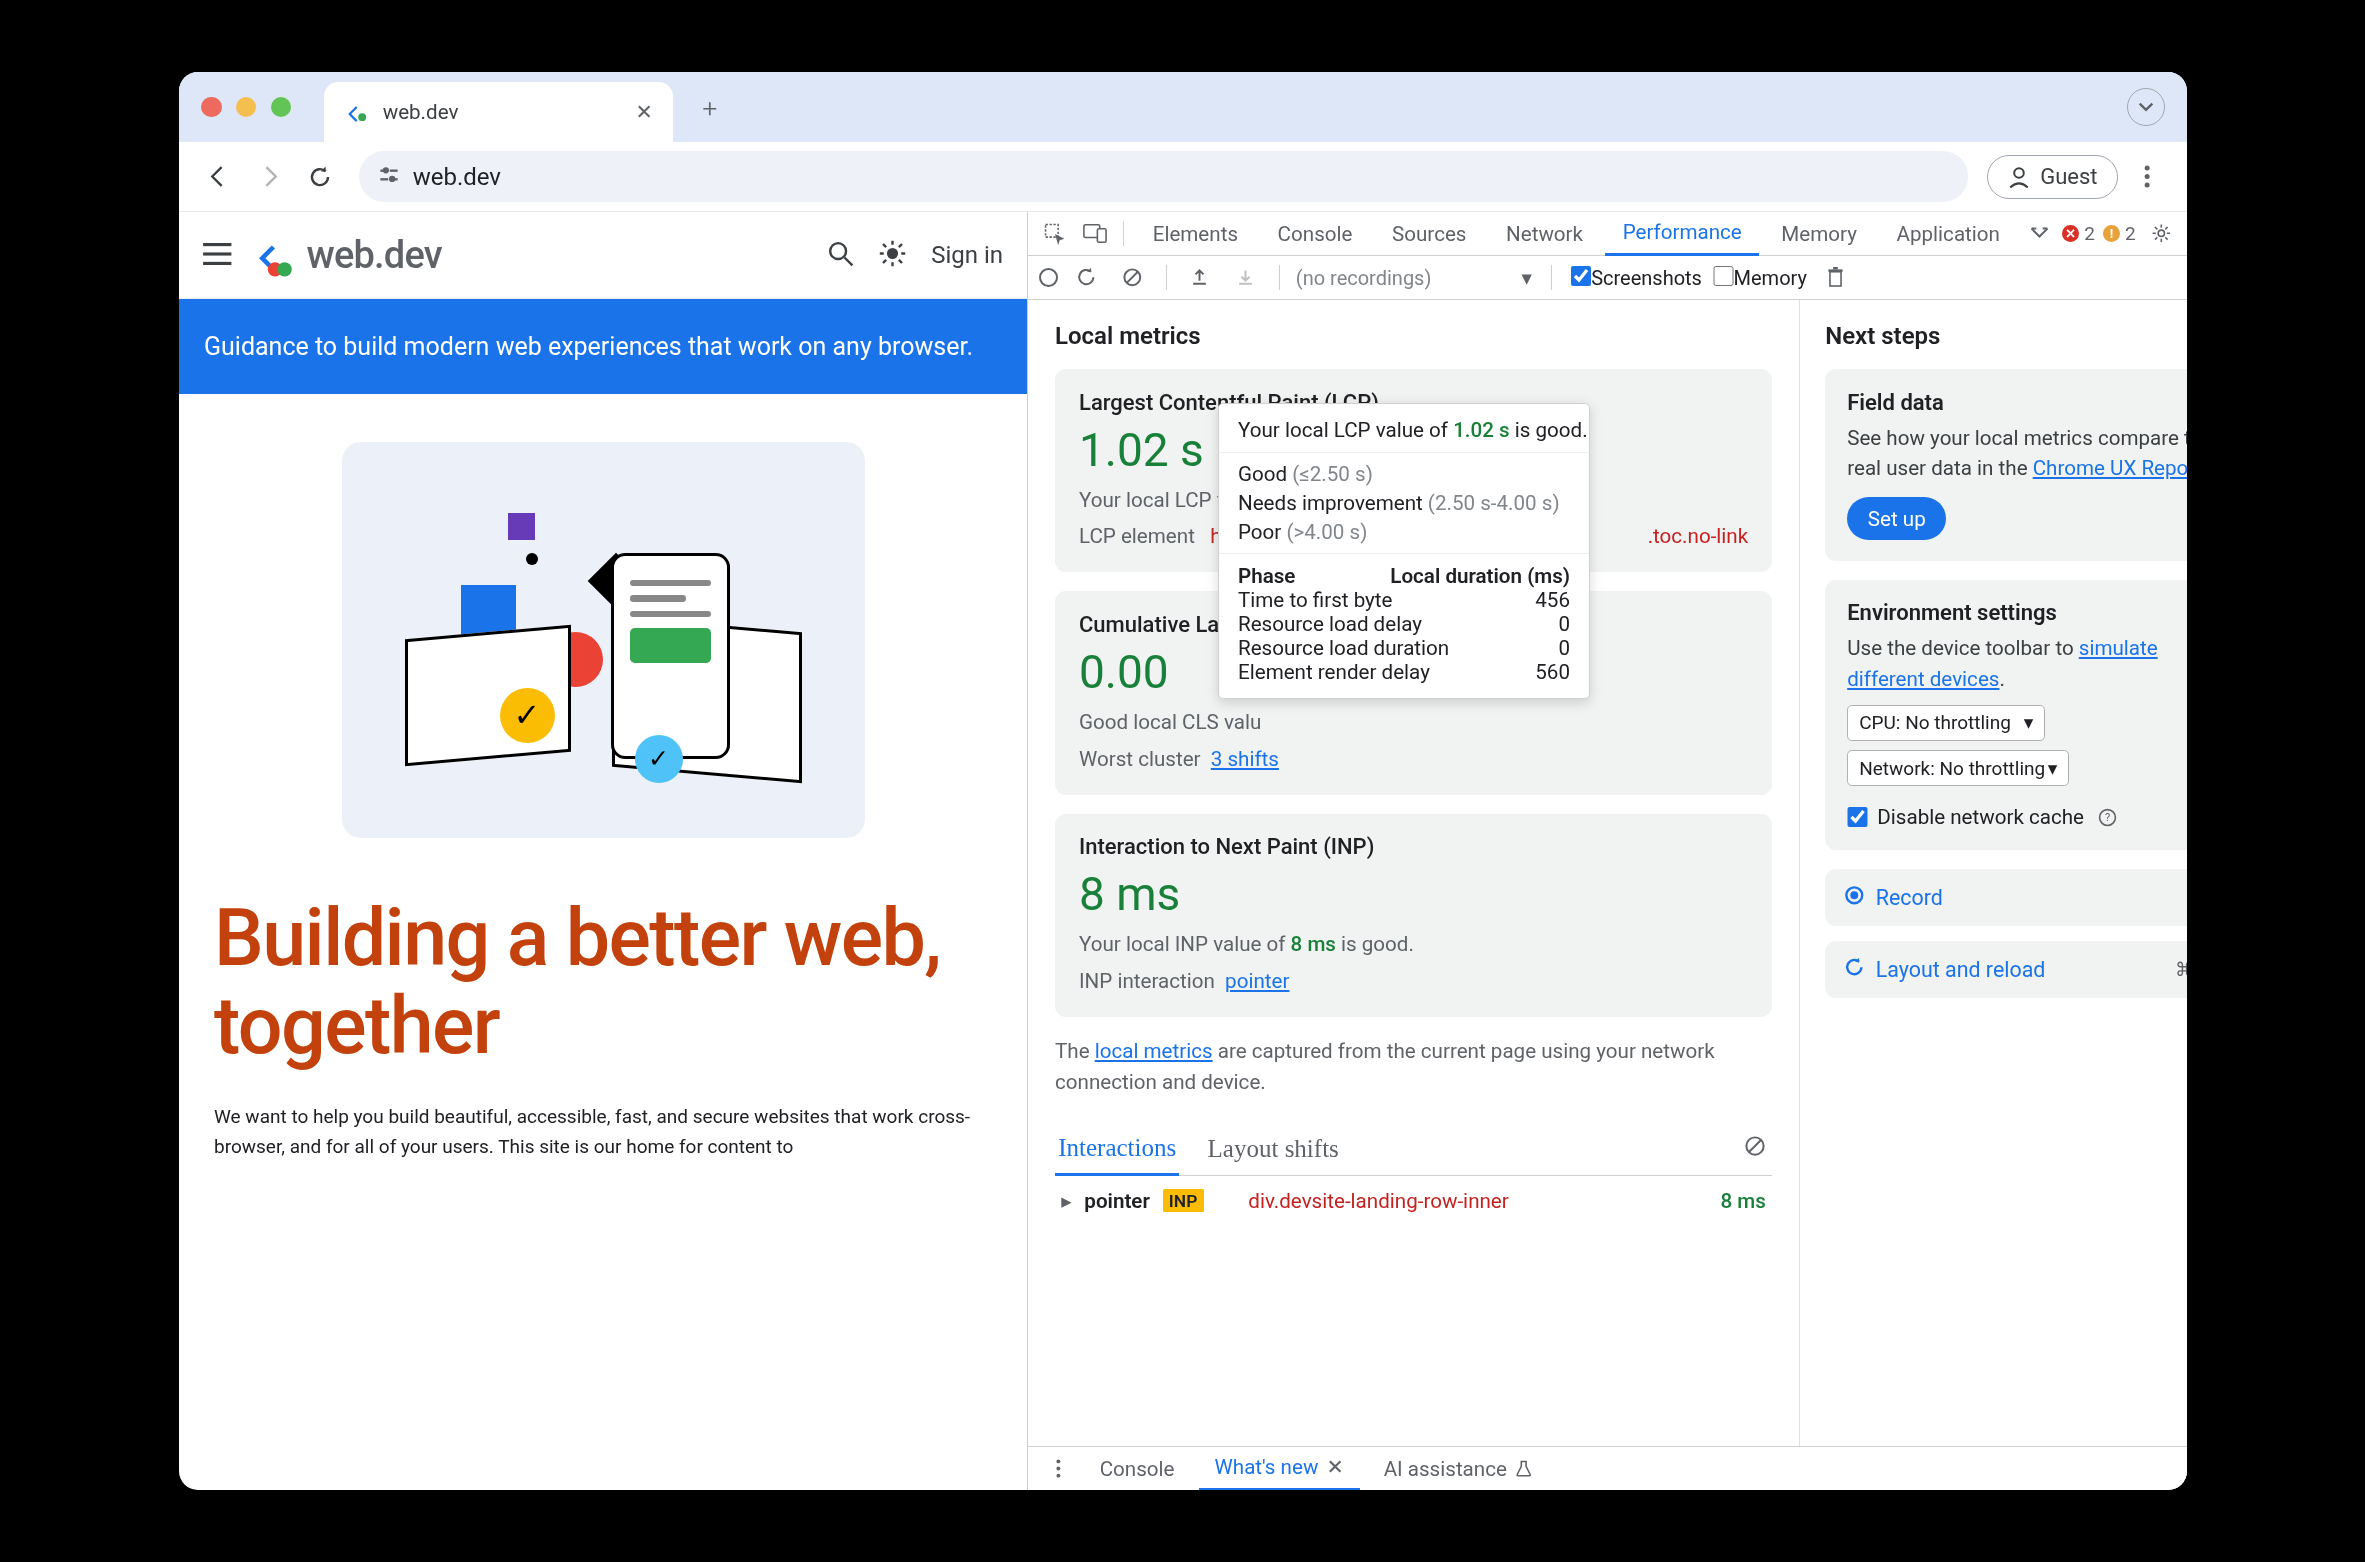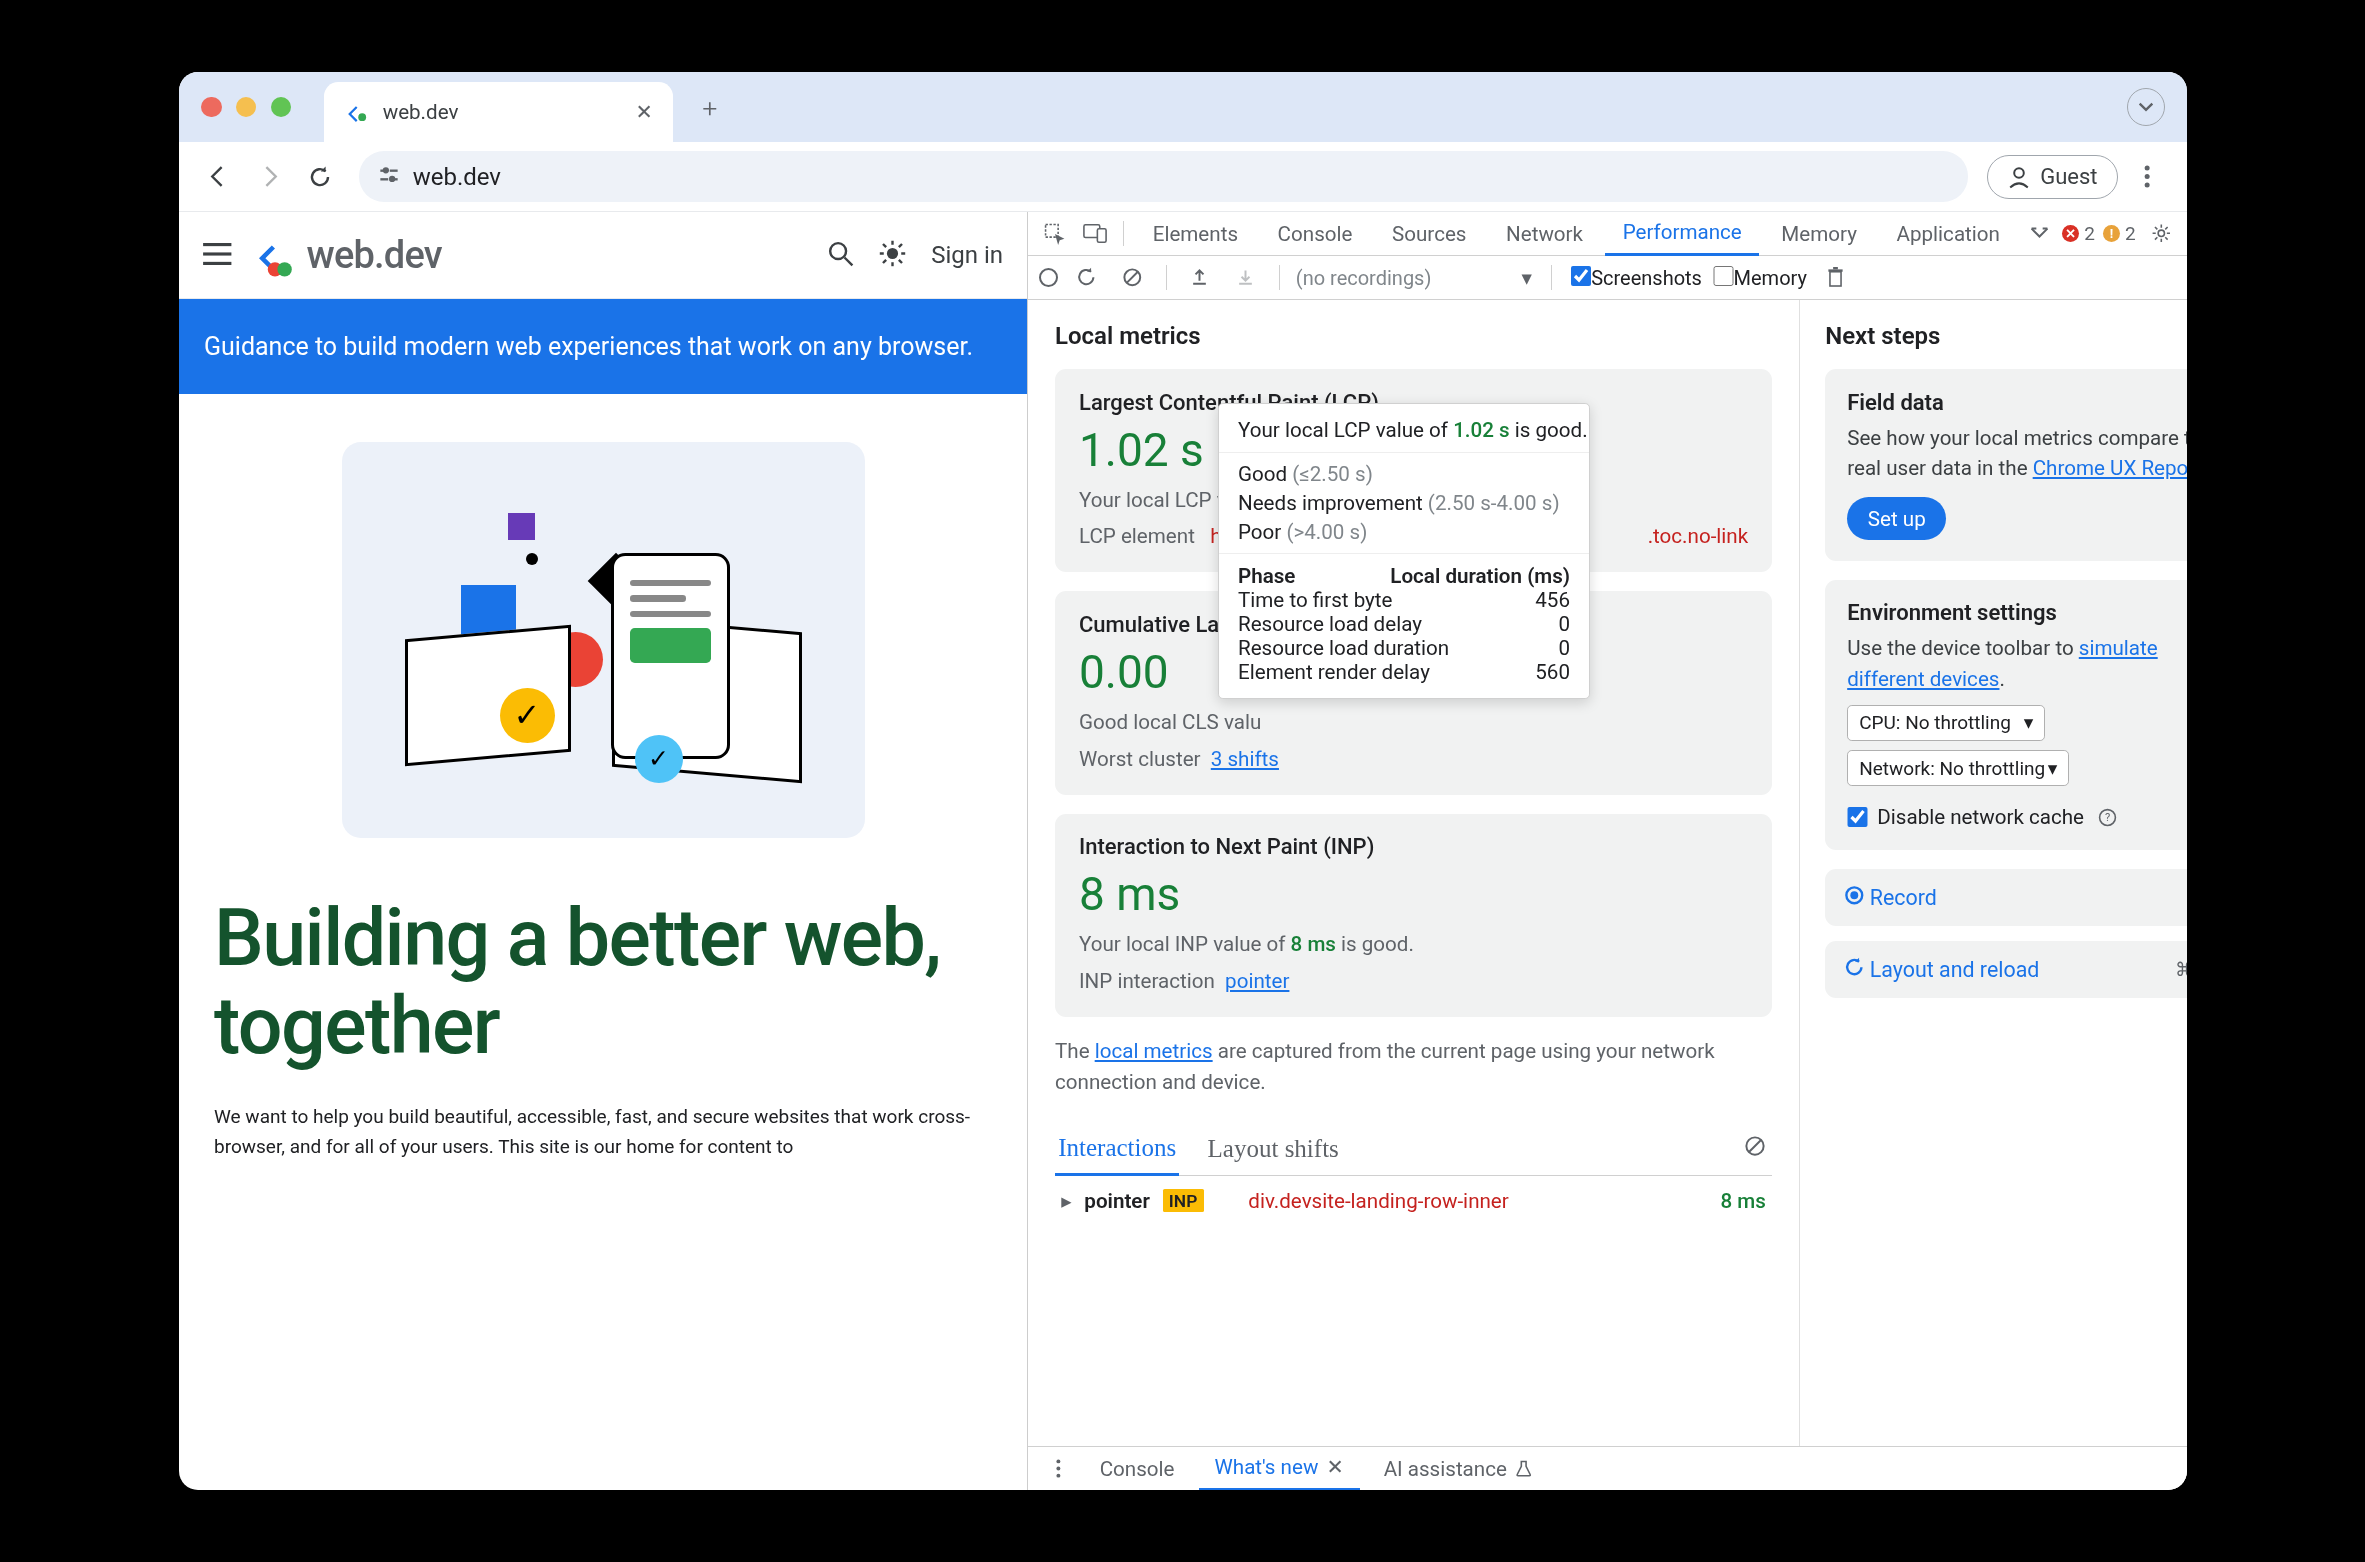--- a/index.html
+++ b/index.html
@@ -40,21 +40,21 @@
 .webdev-logo { display: flex; align-items: center; gap: 8px; }
 .webdev-logo-mark { width: 48px; height: 48px; }
 .webdev-logo-text { font-size: 38px; font-weight: 500; color: #5f6368; letter-spacing: -0.8px; }
 .page-header-right { margin-left: auto; display: flex; align-items: center; gap: 25px; }
 .hdr-icon { color: #3c4043; cursor: pointer; }
 .signin { font-size: 24px; color: #3c4043; cursor: pointer; }
 
 .banner { background: #1a73e8; color: #fff; padding: 28.5px 25px; font-size: 25px; line-height: 1.5; }
 .hero-img { display: flex; justify-content: center; padding: 48px 0 32px; }
 .hero-art { width: 523px; height: 396px; background: #ecf1f9; border-radius: 19px; display: flex; align-items: center; justify-content: center; position: relative; }
-.hero-headline { padding: 24px 35px 16px; font-size: 79px; font-weight: 500; color: #14532d; line-height: 1.12; letter-spacing: -1.6px; }
+.hero-headline { padding: 24px 35px 16px; font-size: 79px; font-weight: 500; color: #c2410c; line-height: 1.12; letter-spacing: -1.6px; }
 .hero-body { padding: 16px 35px; font-size: 19px; color: #202124; line-height: 1.55; }
 
 
 .devtools { flex: 1; display: flex; flex-direction: column; border-left: 0.8px solid #cdcdcd; background: #fff; font-size: 20.6px; color: #202124; }
 .dt-tabs { height: 44px; display: flex; align-items: center; padding: 0 9.5px; border-bottom: 0.8px solid #d0d0d0; gap: 4.8px; }
 .dt-tool-icon { width: 35px; height: 35px; display: flex; align-items: center; justify-content: center; color: #5f6368; cursor: pointer; }
 .dt-tab { padding: 0 17.4px; height: 44px; display: flex; align-items: center; font-size: 20.6px; color: #5f6368; cursor: pointer; }
 .dt-tab.active { color: #1a73e8; border-bottom: 3.2px solid #1a73e8; margin-bottom: -0.8px; }
 .dt-tabs-right { margin-left: auto; display: flex; align-items: center; gap: 8px; }
 .badge { display: flex; align-items: center; gap: 4.8px; font-size: 19px; color: #5f6368; }
@@ -113,21 +113,21 @@
 .interaction-row .ms { margin-left: auto; color: #188038; font-weight: 500; }
 
 .side-card { background: #f1f2f2; border-radius: 11px; padding: 20.6px 22px; margin-bottom: 19px; }
 .side-card h4 { font-size: 22px; font-weight: 600; margin-bottom: 8px; }
 .side-card p { font-size: 20.6px; color: #3c4043; line-height: 1.5; }
 .side-card .link { color: #1a73e8; text-decoration: underline; cursor: pointer; }
 .btn-primary { background: #1a73e8; color: #fff; border: none; padding: 9.5px 20.6px; border-radius: 22px; font-size: 20.6px; margin-top: 12.7px; cursor: pointer; }
 .select-ctrl { display: inline-flex; width: 198px; height: 36px; border: 0.8px solid #b0b0b0; border-radius: 4.8px; align-items: center; padding: 0 11px; font-size: 19px; color: #202124; margin-top: 9.5px; cursor: pointer; background: #fff; justify-content: space-between; }
 .disable-cache { display: flex; align-items: center; gap: 9.5px; font-size: 20.6px; margin-top: 19px; }
 
-.action-card { background: #f1f2f2; border-radius: 11px; padding: 16px 19px; margin-bottom: 14.3px; display: flex; align-items: center; gap: 5px; cursor: pointer; }
+.action-card { background: #f1f2f2; border-radius: 11px; padding: 16px 19px; margin-bottom: 14.3px; display: flex; align-items: center; gap: 11px; cursor: pointer; }
 .action-card .icon { color: #1a73e8; }
 .action-card .label { color: #1a73e8; font-size: 21.4px; }
 .action-card .kbd { margin-left: auto; color: #5f6368; font-size: 19px; }
 
 .dt-drawer { height: 44px; border-top: 0.8px solid #d0d0d0; display: flex; align-items: center; padding: 0 12.7px; gap: 8px; }
 .drawer-tab { padding: 0 16px; height: 44px; display: flex; align-items: center; font-size: 20.6px; color: #5f6368; cursor: pointer; gap: 8px; }
 .drawer-tab.active { color: #1a73e8; border-bottom: 3.2px solid #1a73e8; margin-bottom: -0.8px; }
 .drawer-close { margin-left: auto; color: #5f6368; cursor: pointer; font-size: 22px; }
 
 

